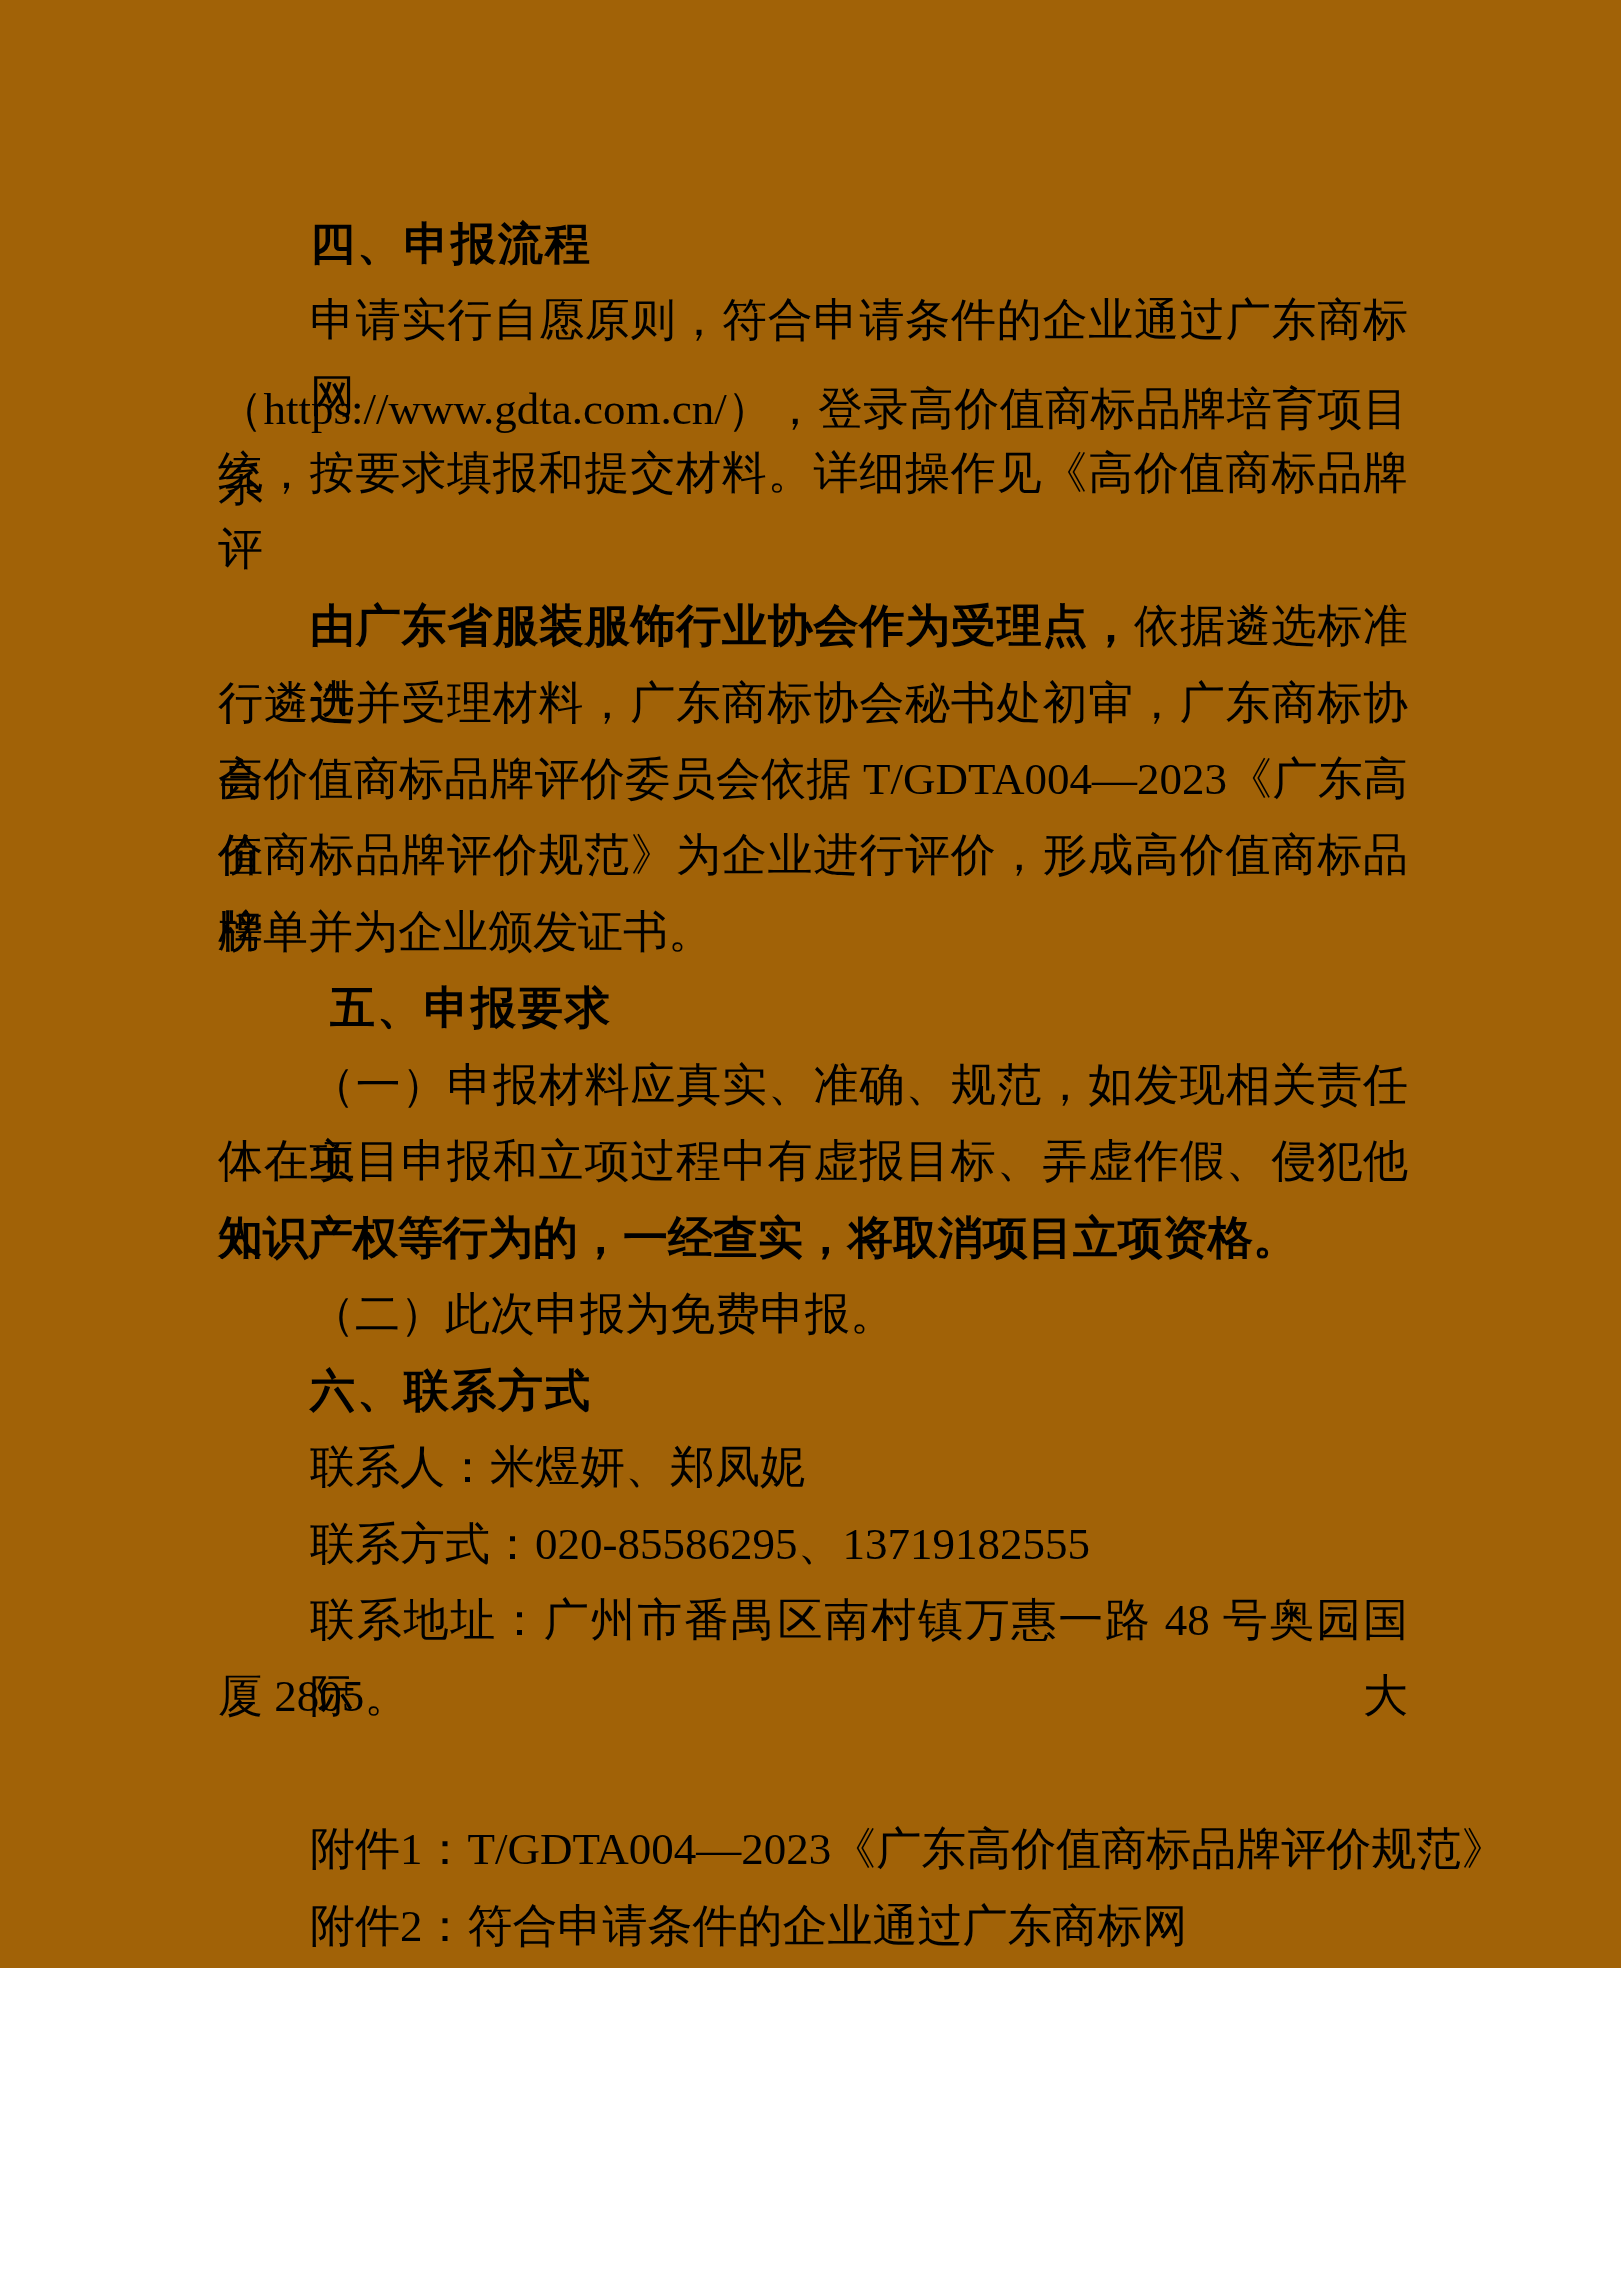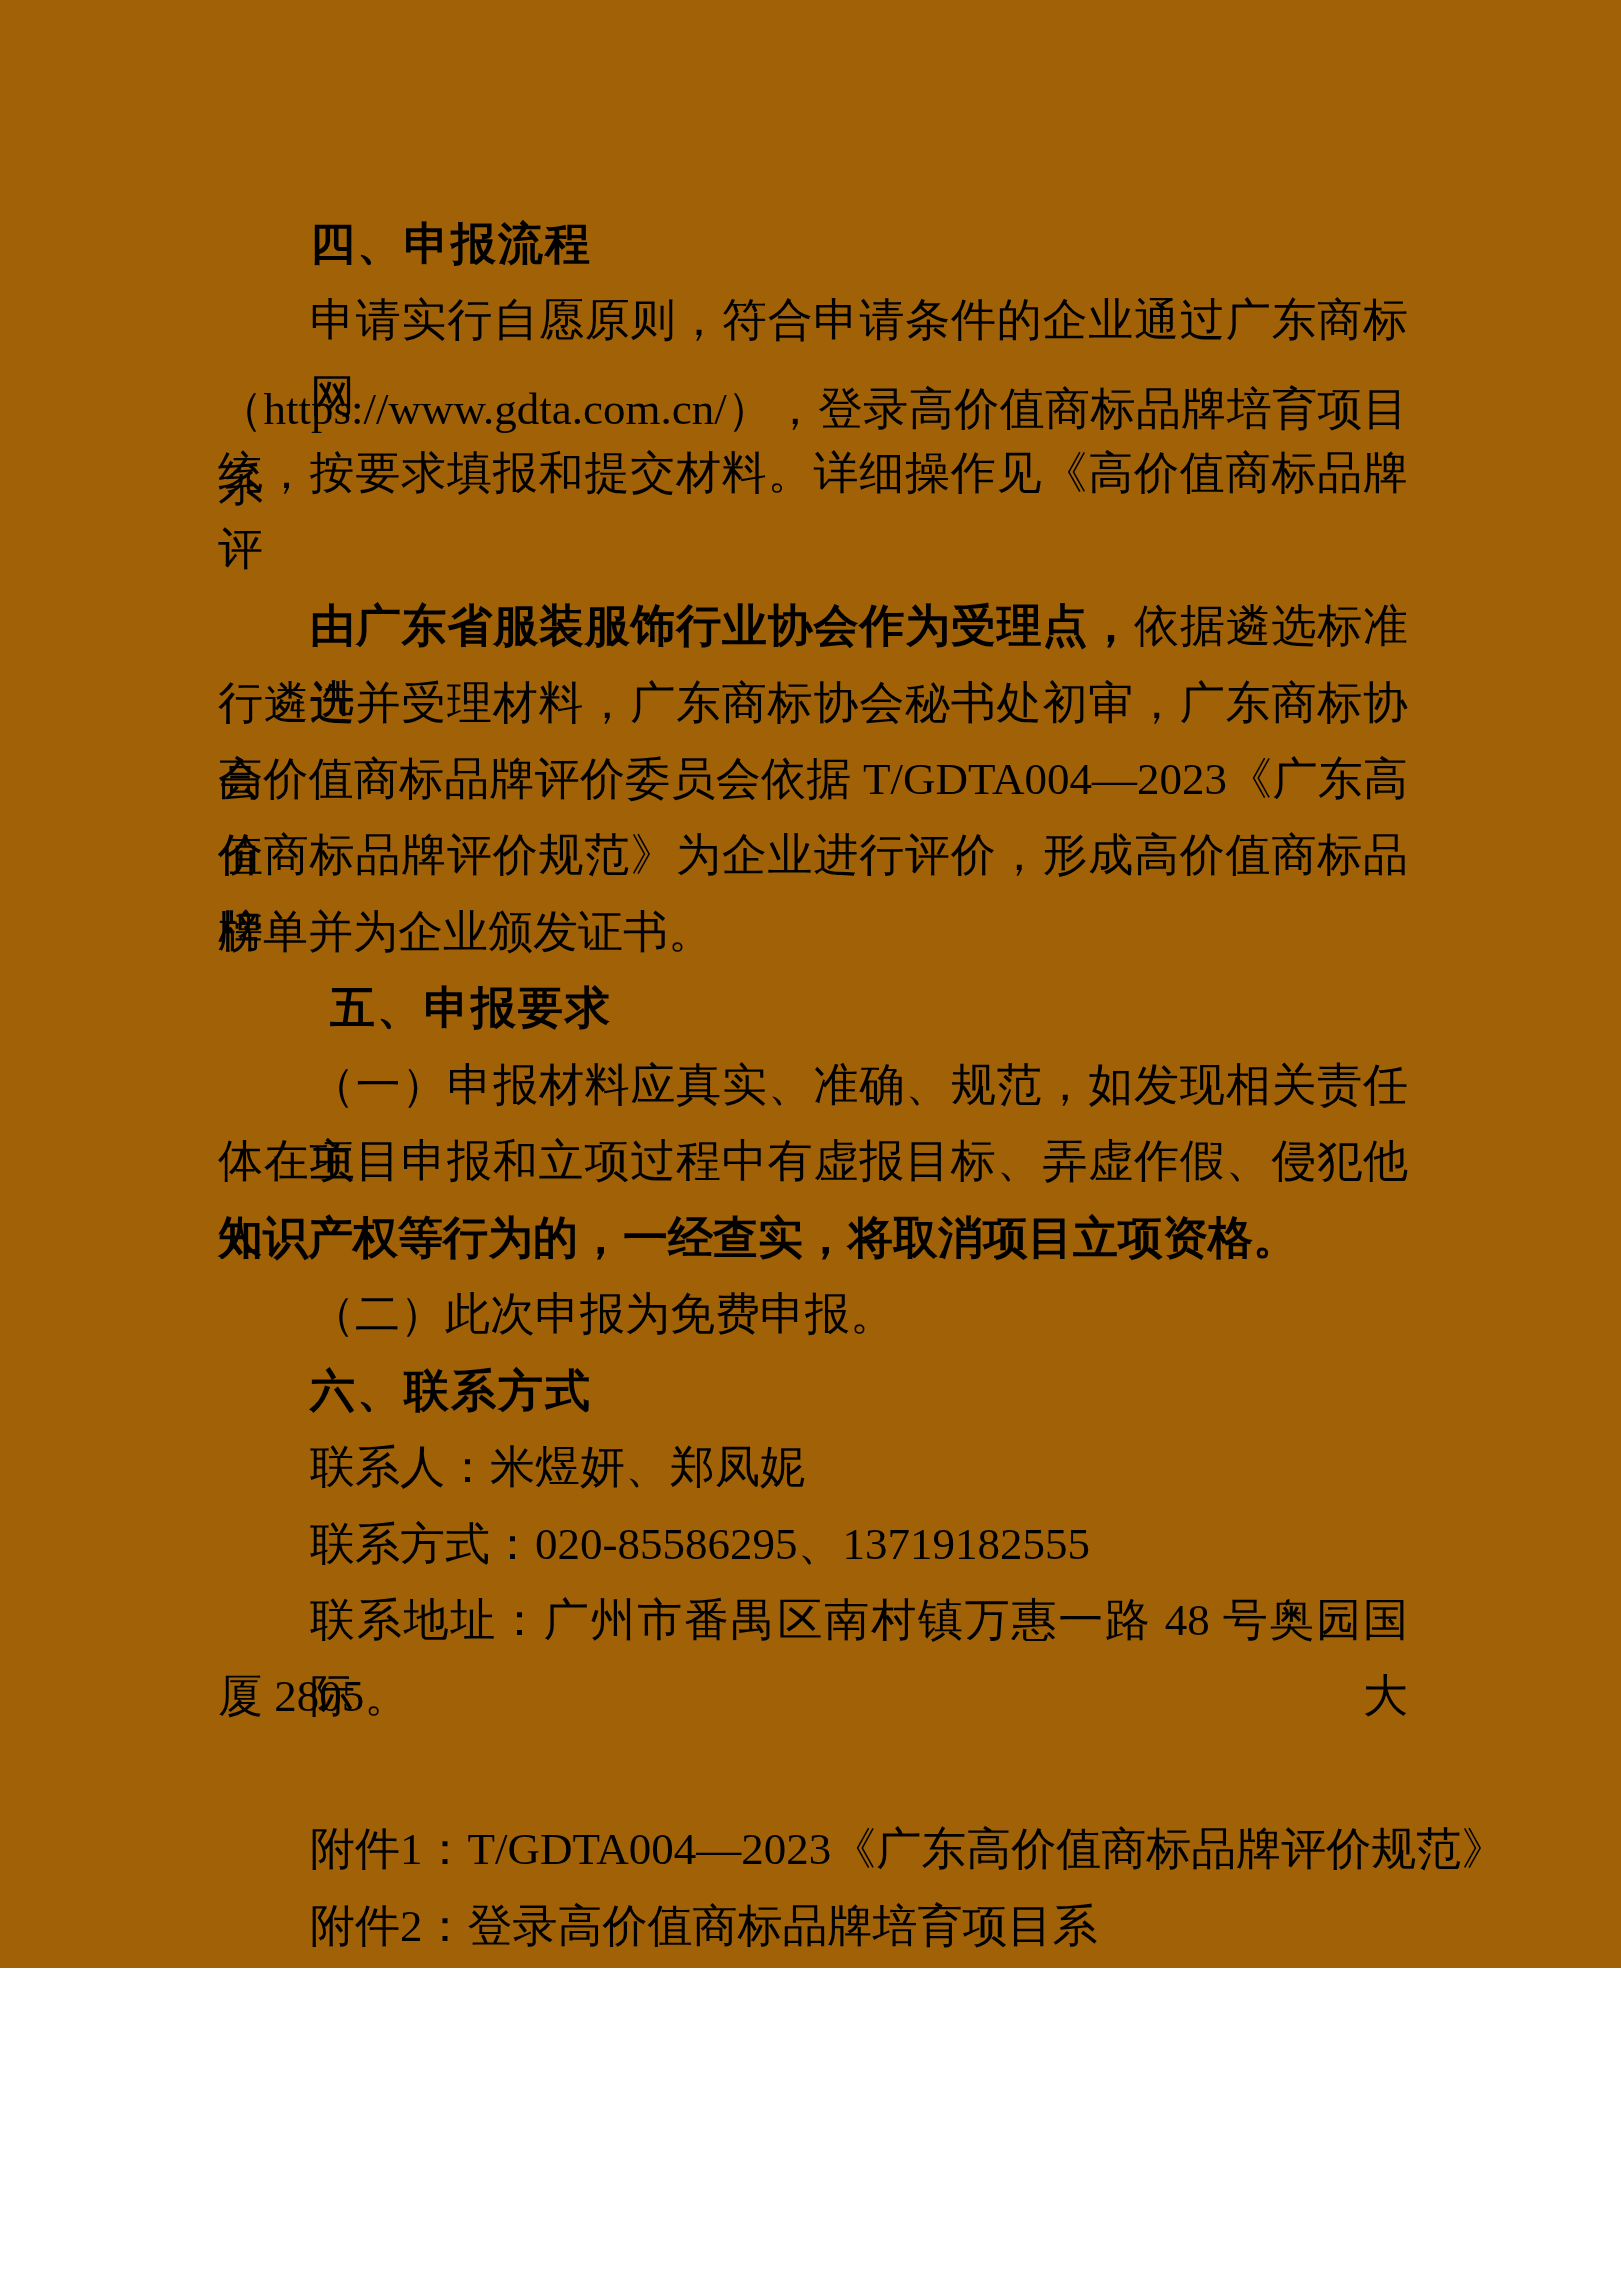--- a/index.html
+++ b/index.html
@@ -81,18 +81,18 @@
   <div class="ln" style="top:1429px; left:310px;">联系人：米煜妍、郑凤妮</div>
 
   <div class="ln" style="top:1506px; left:310px;">联系方式：020-85586295、13719182555</div>
 
   <div class="ln j" style="top:1582px; left:310px; width:1098px;">联系地址：广州市番禺区南村镇万惠一路 48 号奥园国际大</div>
 
   <div class="ln" style="top:1658px; left:218px;">厦 2805。</div>
 
   <div class="ln" style="top:1811px; left:310px;">附件1：T/GDTA004—2023《广东高价值商标品牌评价规范》</div>
 
-  <div class="ln" style="top:1888px; left:310px;">附件2：登录高价值商标品牌培育项目系</div>
+  <div class="ln" style="top:1888px; left:310px;">附件2：符合申请条件的企业通过广东商标网</div>
 
   <div class="ln pagenum" style="top:2070px; left:755px;">— 3 —</div>
 
 </div>
 
 
 </body></html>

